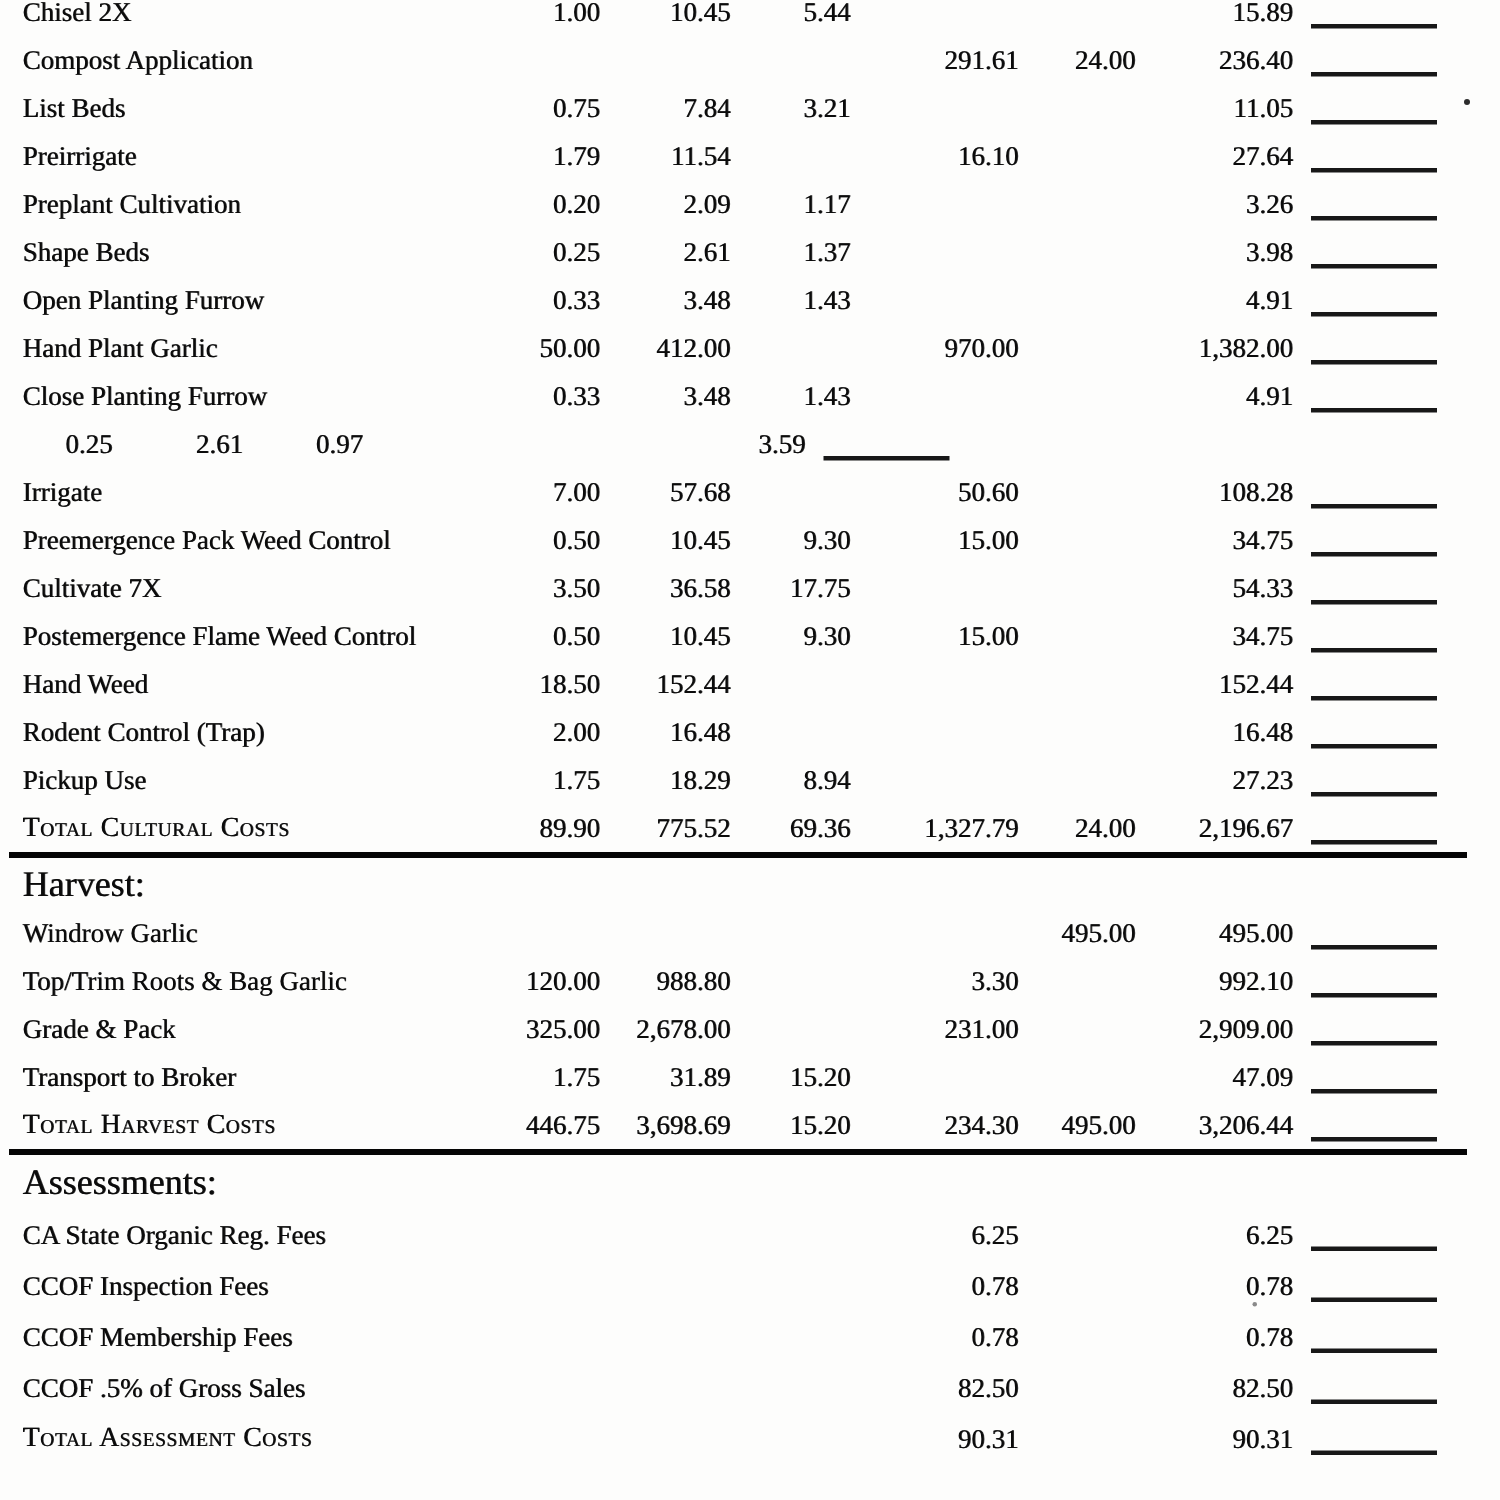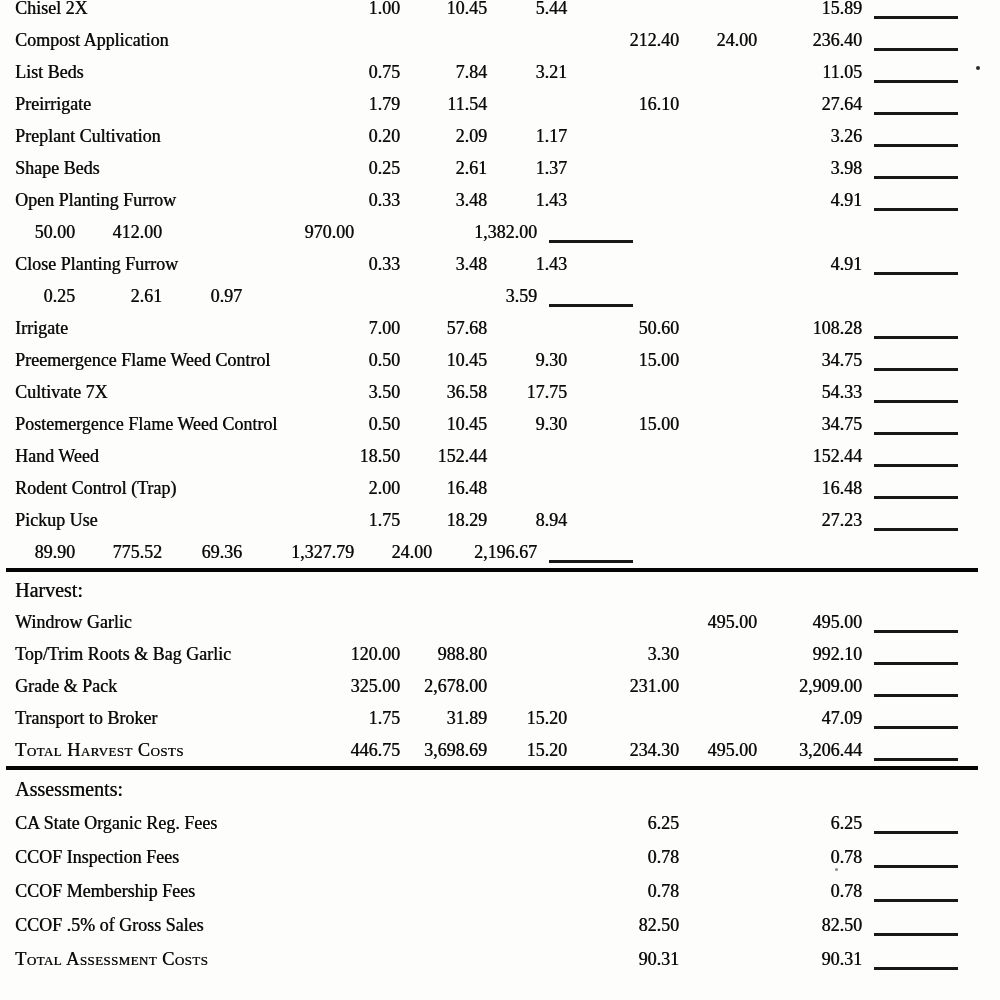--- a/index.html
+++ b/index.html
@@ -39,21 +39,21 @@
     width: 84px; height: 0;
     border-bottom: 3px solid #181818;
     margin-left: 12px;
     transform: translateY(9px);
   }
   .total .label {
     font-variant: small-caps;
     letter-spacing: 0.4px;
     font-size: 18.5px;
   }
-  .section .label { font-size: 20px; }
+  .section .label { font-size: 24px; }
   .rule {
     border-top: 4px solid #050505;
     margin: 0 22px 0 6px;
   }
   .rule + .row { margin-top: 2px; }
   .speck {
     position: absolute;
     background: #2c2c2c;
     border-radius: 50%;
   }
@@ -75,21 +75,21 @@
     <div class="cell num c6">15.89</div>
     <div class="cell line-cell">
       <div class="fill-line"></div>
     </div>
   </div>
       <div class="row item">
     <div class="cell label">Compost Application</div>
     <div class="cell num c1"></div>
     <div class="cell num c2"></div>
     <div class="cell num c3"></div>
-    <div class="cell num c4">212.40</div>
+    <div class="cell num c4">291.61</div>
     <div class="cell num c5">24.00</div>
     <div class="cell num c6">236.40</div>
     <div class="cell line-cell">
       <div class="fill-line"></div>
     </div>
   </div>
       <div class="row item">
     <div class="cell label">List Beds</div>
     <div class="cell num c1">0.75</div>
     <div class="cell num c2">7.84</div>
@@ -143,20 +143,21 @@
     <div class="cell num c2">3.48</div>
     <div class="cell num c3">1.43</div>
     <div class="cell num c4"></div>
     <div class="cell num c5"></div>
     <div class="cell num c6">4.91</div>
     <div class="cell line-cell">
       <div class="fill-line"></div>
     </div>
   </div>
       <div class="row item">
+    <div class="cell label">Hand Plant Garlic</div>
     <div class="cell num c1">50.00</div>
     <div class="cell num c2">412.00</div>
     <div class="cell num c3"></div>
     <div class="cell num c4">970.00</div>
     <div class="cell num c5"></div>
     <div class="cell num c6">1,382.00</div>
     <div class="cell line-cell">
       <div class="fill-line"></div>
     </div>
   </div>
@@ -189,21 +190,21 @@
     <div class="cell num c2">57.68</div>
     <div class="cell num c3"></div>
     <div class="cell num c4">50.60</div>
     <div class="cell num c5"></div>
     <div class="cell num c6">108.28</div>
     <div class="cell line-cell">
       <div class="fill-line"></div>
     </div>
   </div>
       <div class="row item">
-    <div class="cell label">Preemergence Flame Weed Control</div>
+    <div class="cell label">Preemergence Pack Weed Control</div>
     <div class="cell num c1">0.50</div>
     <div class="cell num c2">10.45</div>
     <div class="cell num c3">9.30</div>
     <div class="cell num c4">15.00</div>
     <div class="cell num c5"></div>
     <div class="cell num c6">34.75</div>
     <div class="cell line-cell">
       <div class="fill-line"></div>
     </div>
   </div>
@@ -261,20 +262,21 @@
     <div class="cell num c2">18.29</div>
     <div class="cell num c3">8.94</div>
     <div class="cell num c4"></div>
     <div class="cell num c5"></div>
     <div class="cell num c6">27.23</div>
     <div class="cell line-cell">
       <div class="fill-line"></div>
     </div>
   </div>
       <div class="row total">
+    <div class="cell label">Total Cultural Costs</div>
     <div class="cell num c1">89.90</div>
     <div class="cell num c2">775.52</div>
     <div class="cell num c3">69.36</div>
     <div class="cell num c4">1,327.79</div>
     <div class="cell num c5">24.00</div>
     <div class="cell num c6">2,196.67</div>
     <div class="cell line-cell">
       <div class="fill-line"></div>
     </div>
   </div>

